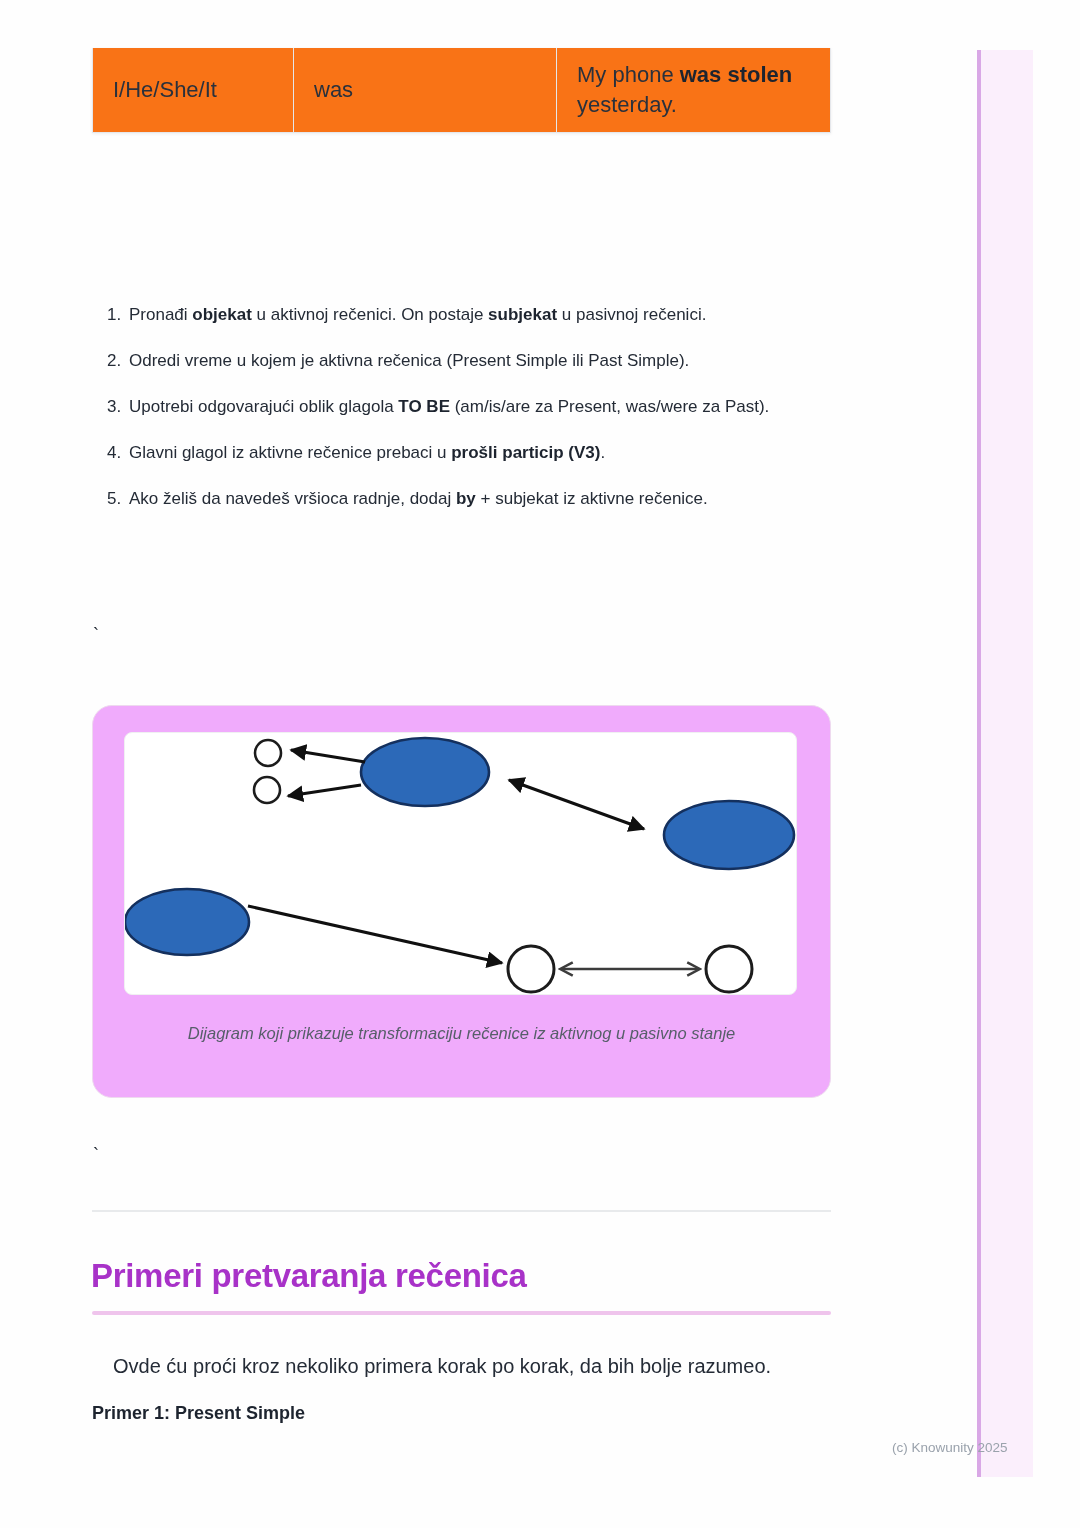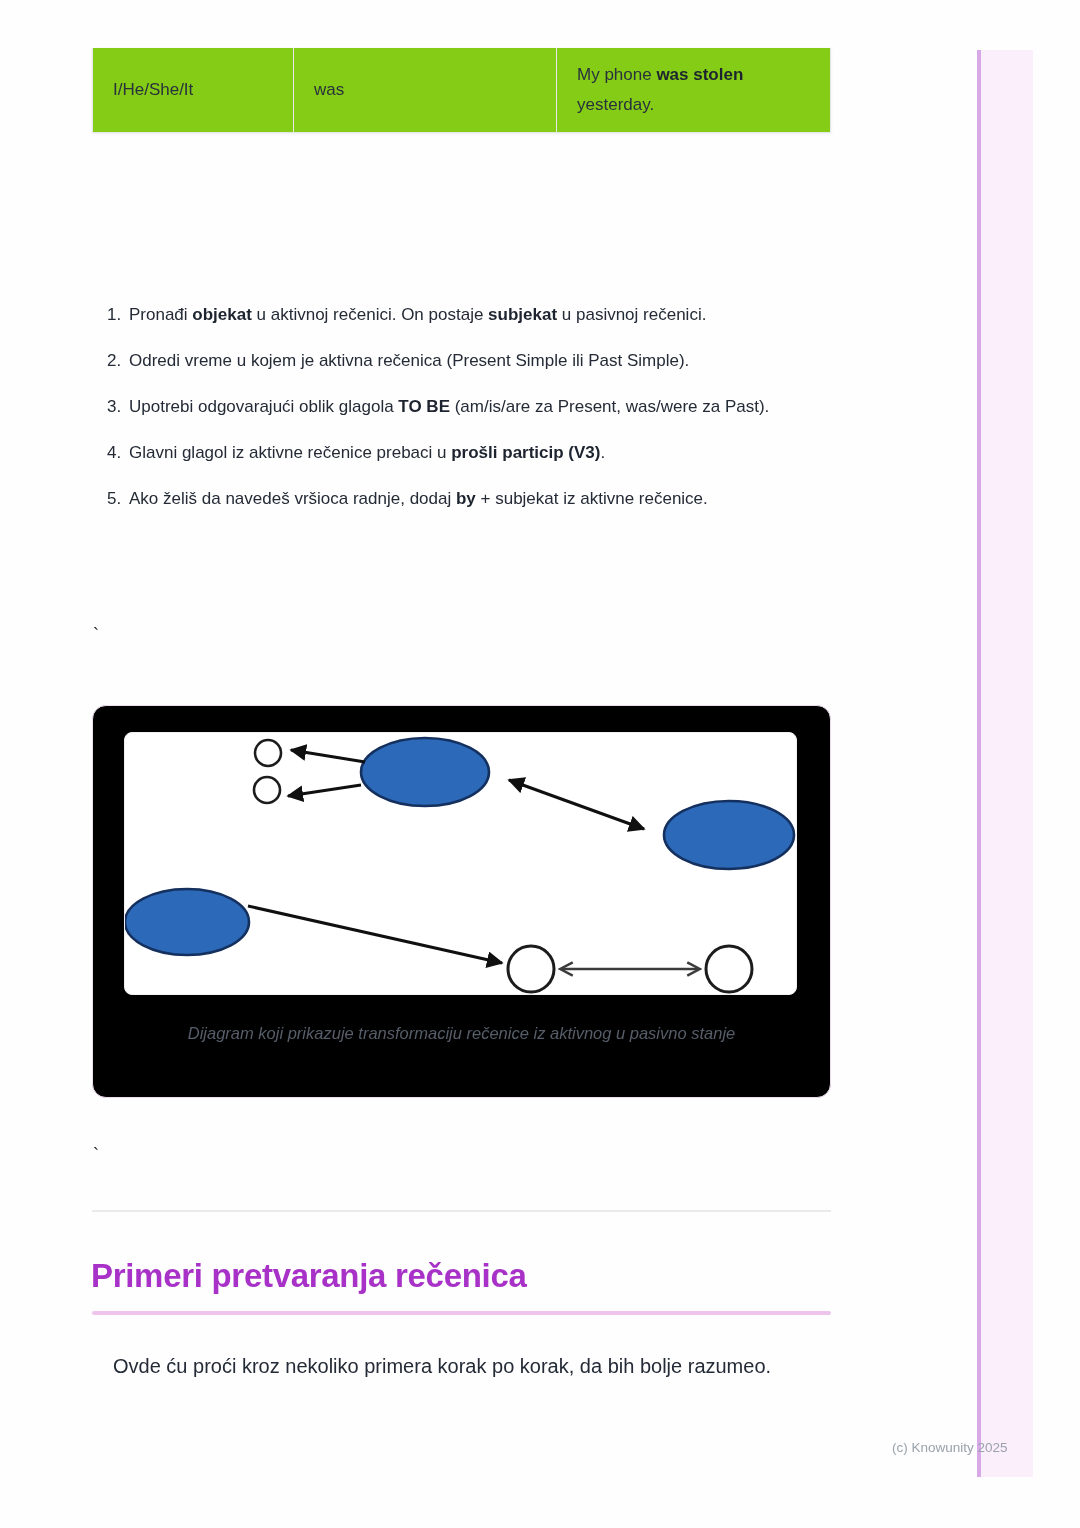--- a/index.html
+++ b/index.html
@@ -14,22 +14,22 @@
 
   
   .right-bar{
     position:absolute;left:977px;top:50px;width:56px;height:1427px;
     background:#fbeffc;border-left:4px solid #d9a8e6;box-sizing:border-box;
   }
 
   
   .table-wrap{position:absolute;left:92px;top:48px;width:739px;}
   table.verb-table{
-    width:100%;border-collapse:collapse;background:#84cc16;
-    font-size:17px;color:#2a313c;
+    width:100%;border-collapse:collapse;background:#f97316;
+    font-size:22px;color:#2a313c;
     box-shadow:0 1px 3px rgba(16,24,40,.07);
   }
   table.verb-table td{
     border:1px solid #e5e7eb;border-top:none;
     padding:12px 20px;line-height:30px;vertical-align:middle;
   }
   table.verb-table tr.alt{background:#f7f8f9;}
   table.verb-table tr.alt td{padding-top:21px;padding-bottom:21px;}
   td.c1{width:160px;}
   td.c2{width:222px;}
@@ -51,21 +51,21 @@
 
   .stray-tick{
     position:absolute;left:93px;font-size:18px;color:#1d242f;line-height:18px;
   }
   .tick-top{top:626px;}
   .tick-bottom{top:1146px;}
 
   
   .figure{
     position:absolute;left:92px;top:705px;width:739px;height:393px;
-    background:#000000;border:1.5px solid #eedaef;border-radius:14px;
+    background:#f0abfc;border:1.5px solid #eedaef;border-radius:20px;
     box-sizing:border-box;
   }
   .figure-panel{
     position:absolute;left:31px;top:26px;width:673px;height:263px;
     background:#ffffff;border:1px solid #f0f0f2;border-radius:8px;
     box-sizing:border-box;overflow:hidden;
   }
   .figure-caption{
     position:absolute;left:0;top:318px;width:100%;
     text-align:center;font-style:italic;font-size:16.5px;color:#565e69;
@@ -161,16 +161,17 @@
   </div>
 
   <span class="stray-tick tick-bottom">`</span>
 
   <div class="divider"></div>
 
   <h1 class="h-examples">Primeri pretvaranja rečenica</h1>
   <div class="h-examples-underline"></div>
 
   <p class="intro-p">Ovde ću proći kroz nekoliko primera korak po korak, da bih bolje razumeo.</p>
+  <p class="example-title">Primer 1: Present Simple</p>
 
   <div class="footer-copy">(c) Knowunity 2025</div>
 
 </div>
 
 </body></html>

